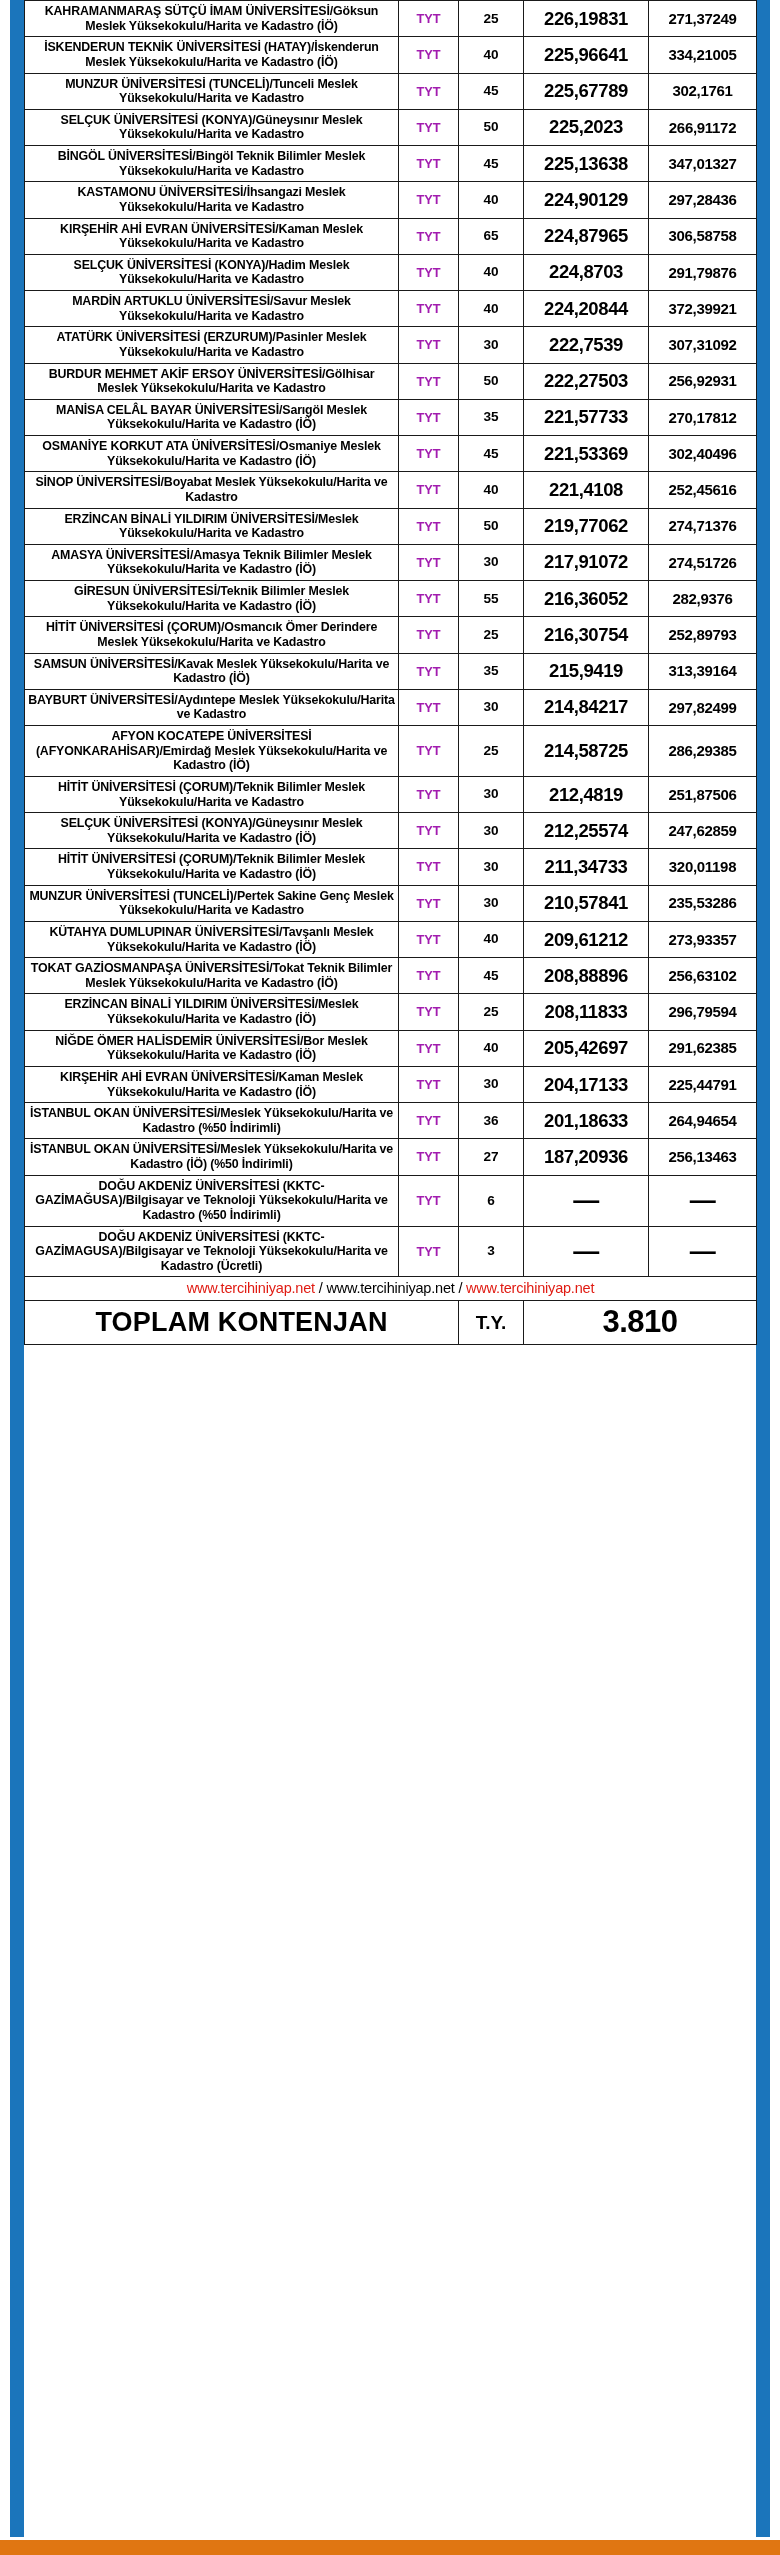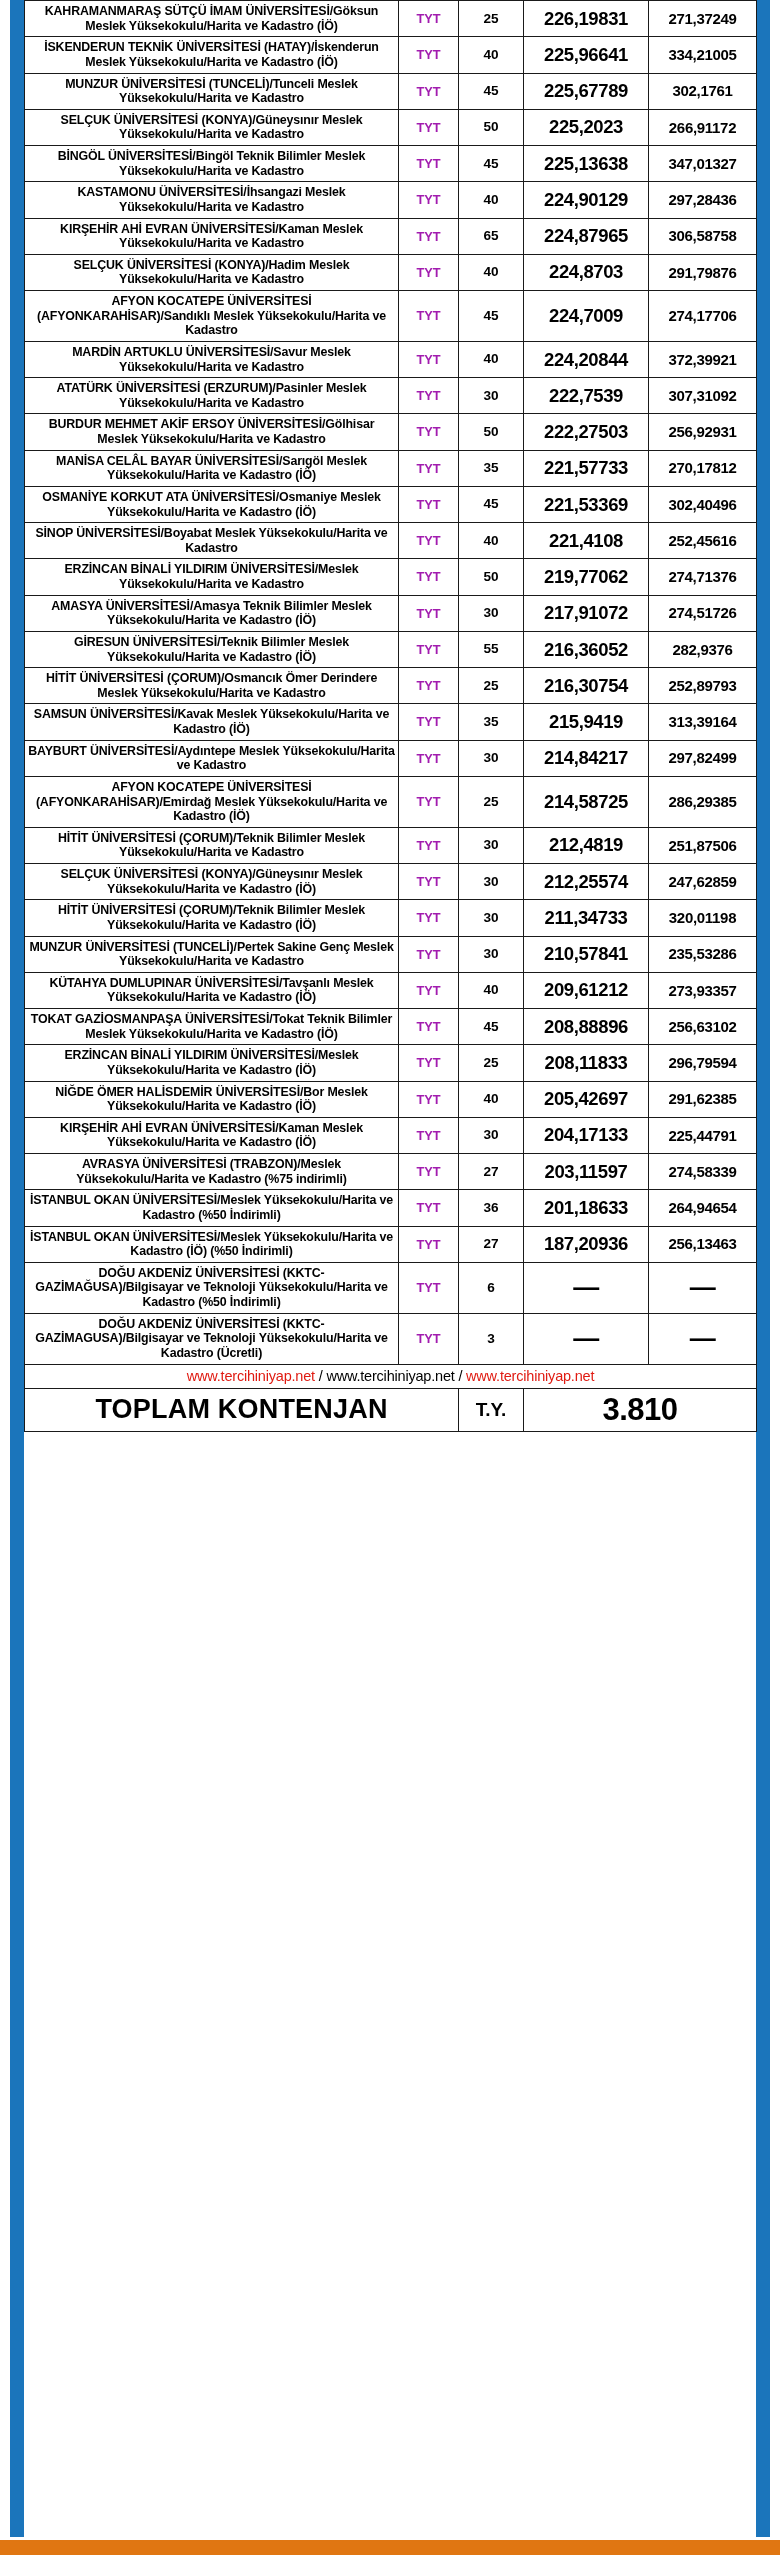--- a/index.html
+++ b/index.html
@@ -202,27 +202,20 @@
             <td class="rank">306,58758</td>
           </tr>
           <tr>
             <td class="name">SELÇUK ÜNİVERSİTESİ (KONYA)/Hadim Meslek Yüksekokulu/Harita ve Kadastro</td>
             <td class="type">TYT</td>
             <td class="quota">40</td>
             <td class="score">224,8703</td>
             <td class="rank">291,79876</td>
           </tr>
           <tr>
-            <td class="name">AFYON KOCATEPE ÜNİVERSİTESİ (AFYONKARAHİSAR)/Sandıklı Meslek Yüksekokulu/Harita ve Kadastro</td>
-            <td class="type">TYT</td>
-            <td class="quota">45</td>
-            <td class="score">224,7009</td>
-            <td class="rank">274,17706</td>
-          </tr>
-          <tr>
             <td class="name">MARDİN ARTUKLU ÜNİVERSİTESİ/Savur Meslek Yüksekokulu/Harita ve Kadastro</td>
             <td class="type">TYT</td>
             <td class="quota">40</td>
             <td class="score">224,20844</td>
             <td class="rank">372,39921</td>
           </tr>
           <tr>
             <td class="name">ATATÜRK ÜNİVERSİTESİ (ERZURUM)/Pasinler Meslek Yüksekokulu/Harita ve Kadastro</td>
             <td class="type">TYT</td>
             <td class="quota">30</td>
@@ -361,27 +354,20 @@
             <td class="quota">40</td>
             <td class="score">205,42697</td>
             <td class="rank">291,62385</td>
           </tr>
           <tr>
             <td class="name">KIRŞEHİR AHİ EVRAN ÜNİVERSİTESİ/Kaman Meslek Yüksekokulu/Harita ve Kadastro (İÖ)</td>
             <td class="type">TYT</td>
             <td class="quota">30</td>
             <td class="score">204,17133</td>
             <td class="rank">225,44791</td>
-          </tr>
-          <tr>
-            <td class="name">AVRASYA ÜNİVERSİTESİ (TRABZON)/Meslek Yüksekokulu/Harita ve Kadastro (%75 indirimli)</td>
-            <td class="type">TYT</td>
-            <td class="quota">27</td>
-            <td class="score">203,11597</td>
-            <td class="rank">274,58339</td>
           </tr>
           <tr>
             <td class="name">İSTANBUL OKAN ÜNİVERSİTESİ/Meslek Yüksekokulu/Harita ve Kadastro (%50 İndirimli)</td>
             <td class="type">TYT</td>
             <td class="quota">36</td>
             <td class="score">201,18633</td>
             <td class="rank">264,94654</td>
           </tr>
           <tr>
             <td class="name">İSTANBUL OKAN ÜNİVERSİTESİ/Meslek Yüksekokulu/Harita ve Kadastro (İÖ) (%50 İndirimli)</td>

